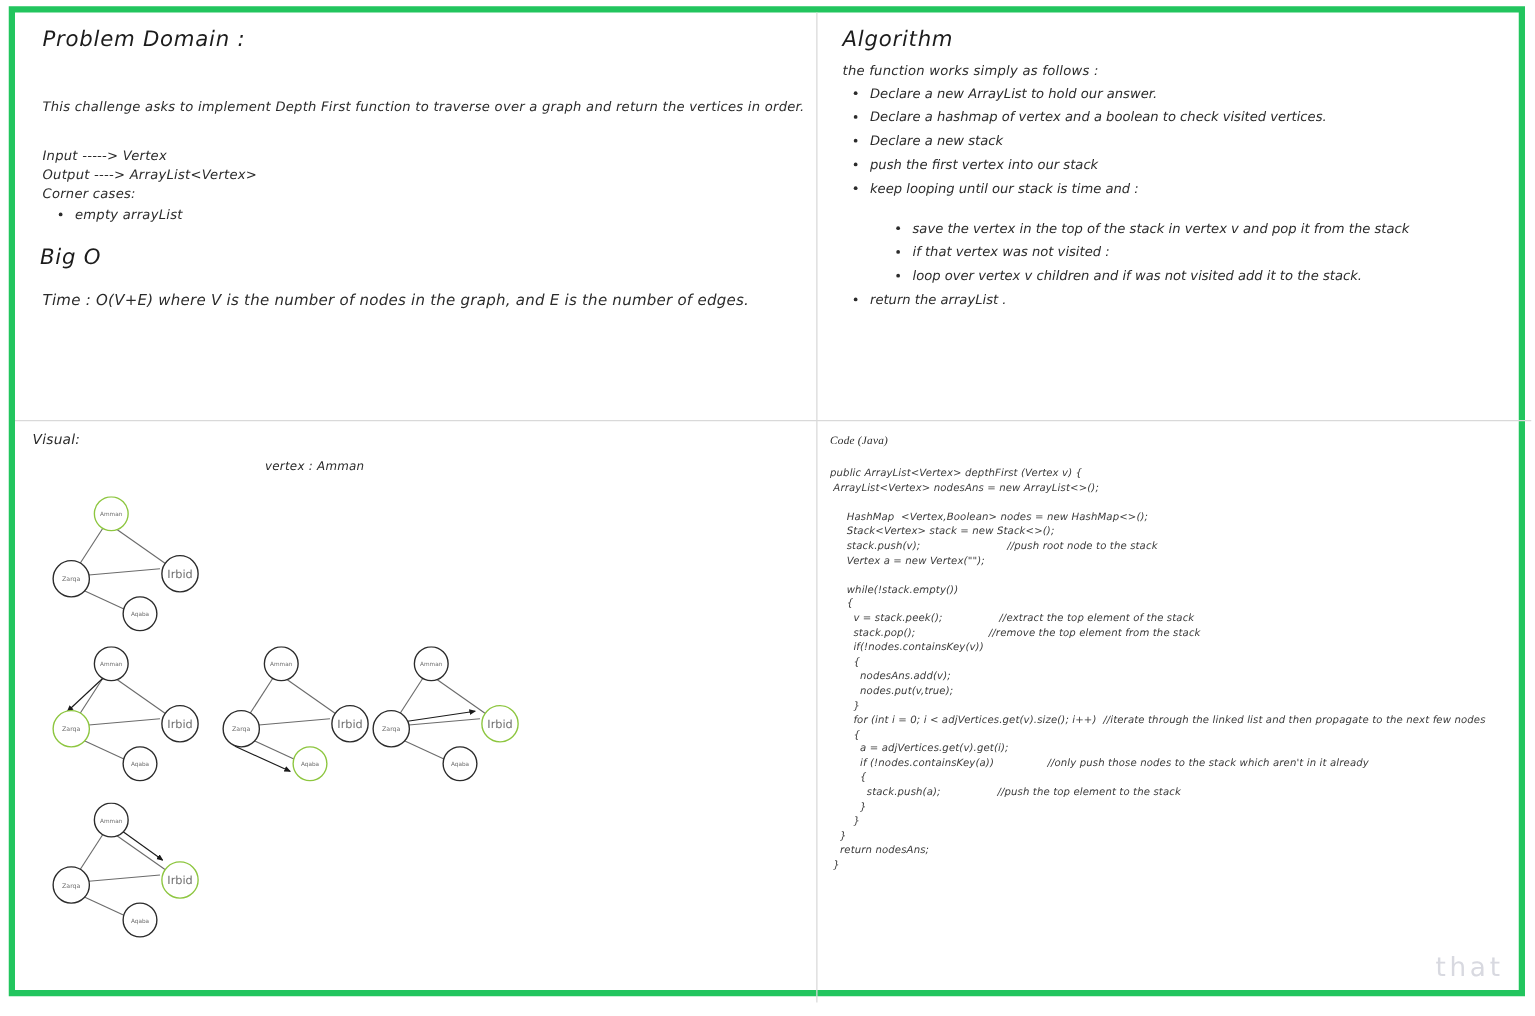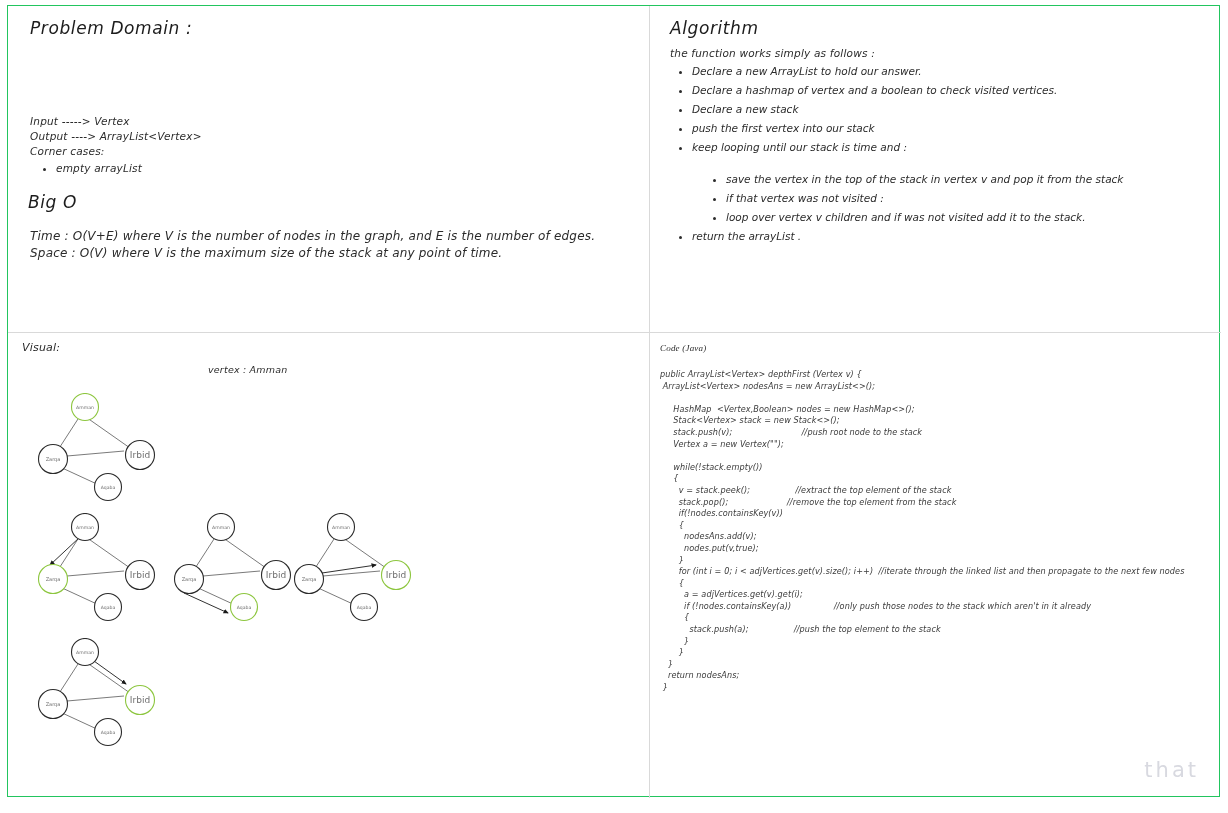--- a/index.html
+++ b/index.html
@@ -7,21 +7,21 @@
   body{
     width:1228px;height:813px;
     font-family:"DejaVu Sans","Liberation Sans",sans-serif;
     color:#1a1a1a;
     overflow:hidden;
   }
   .board{
     position:absolute;left:7px;top:5px;
     width:1213px;height:792px;
     background:#fff;
-    border:1px solid #22c55e;
+    border:5px solid #22c55e;
     box-sizing:border-box;
   }
   
   .vdiv{
     position:absolute;left:641px;top:0;width:1px;height:792px;
     background:#d9d9d9;
   }
   .hdiv{
     position:absolute;left:0;top:326px;width:1213px;height:1px;
     background:#d9d9d9;
@@ -94,34 +94,34 @@
 </head>
 <body>
 
 <div class="board">
 
   <div class="vdiv"></div>
   <div class="hdiv"></div>
 
   <section class="quad" id="q-problem">
     <div class="hand h-title p-title">Problem Domain :</div>
+    <div class="hand p-desc">This challenge asks to implement Depth First function to traverse over a graph and return the vertices in order.</div>
     <div class="hand p-io">
       <div>Input -----&gt; Vertex</div>
       <div>Output ----&gt; ArrayList&lt;Vertex&gt;</div>
     </div>
     <div class="hand p-corner">
       <div>Corner cases:</div>
       <ul>
         <li class="hand">empty arrayList</li>
       </ul>
     </div>
     <div class="hand h-title p-bigo-title">Big O</div>
     <div class="hand p-bigo">
       <div>Time : O(V+E) where V is the number of nodes in the graph, and E is the number of edges.</div>
-      <div>Space : O(V) where V is the maximum size of the stack at any point of time.</div>
     </div>
   </section>
 
   <section class="quad" id="q-algorithm">
     <div class="hand h-title a-title">Algorithm</div>
     <div class="hand a-intro">the function works simply as follows :</div>
     <div class="a-list">
       <ul>
         <li>Declare a new ArrayList to hold our answer.</li>
         <li>Declare a hashmap of vertex and a boolean to check visited vertices.</li>

